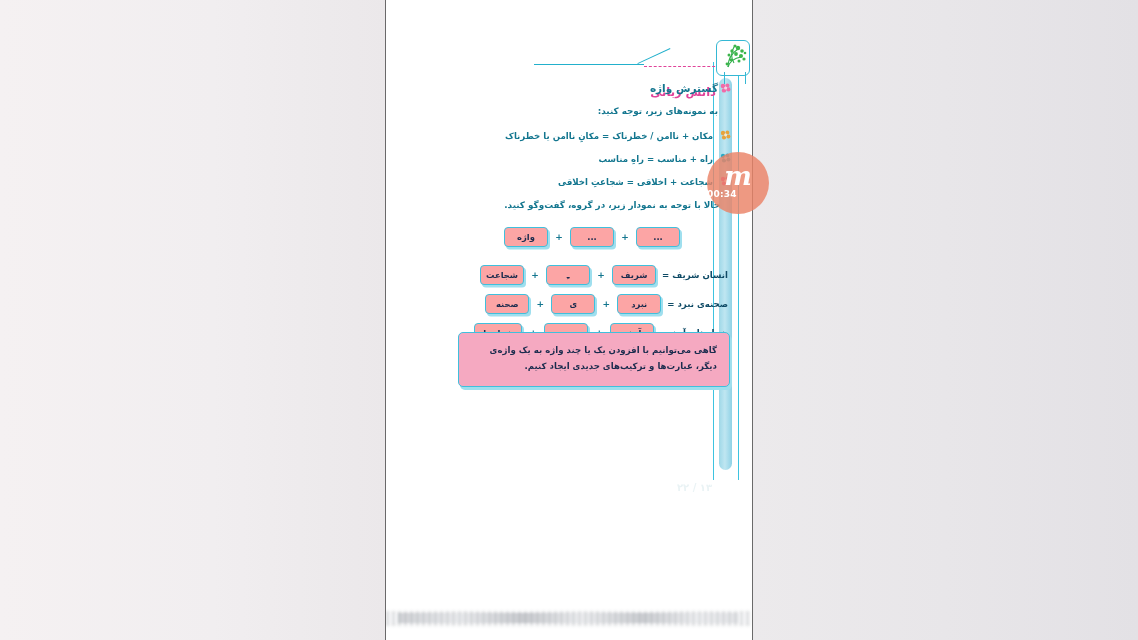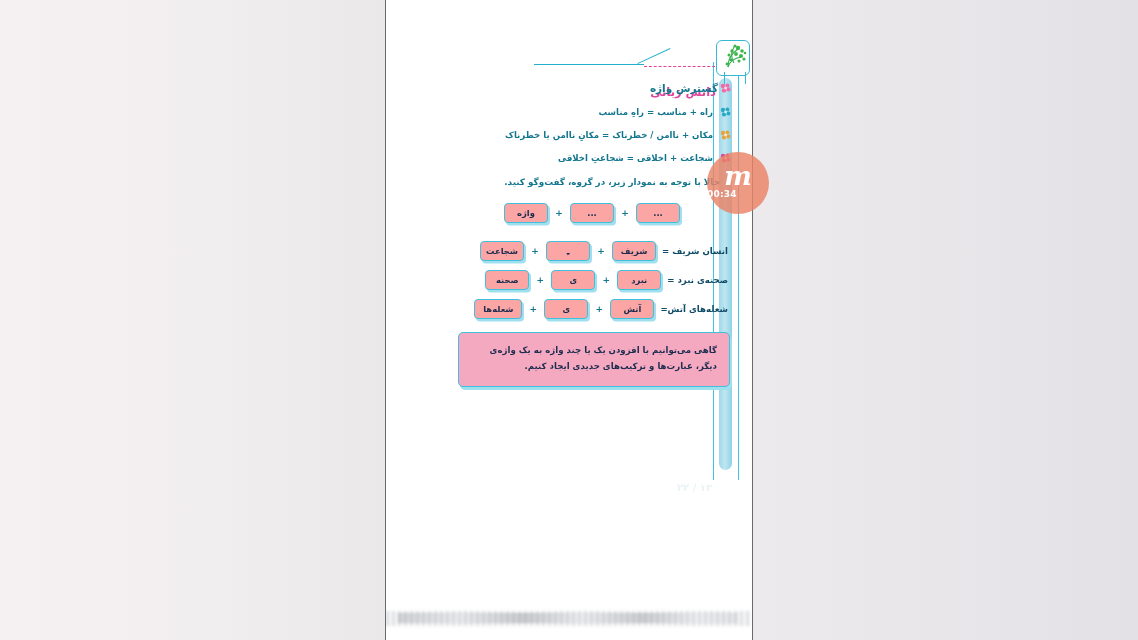--- a/index.html
+++ b/index.html
@@ -441,53 +441,54 @@
                 <circle cx="8.4" cy="3.4" r="2"></circle>
                 <circle cx="9.4" cy="7.4" r="2.1"></circle>
                 <circle cx="5" cy="8.4" r="2.2"></circle>
               </g>
               <circle cx="6.6" cy="6" r="1.5" fill="#fbd3e4"></circle>
             </svg>
           </span>
           <span class="t">گسترش واژه</span>
         </div>
 
+        <div class="lead-line">به نمونه‌های زیر، توجه کنید:</div>
 
         <ul class="example-list">
+          <li>
+            <span class="flower">
+              <svg width="13" height="13" viewBox="0 0 13 13">
+                <g fill="#e8a33c">
+                  <circle cx="4" cy="4" r="2.2"></circle>
+                    <circle cx="8.4" cy="3.4" r="1.9"></circle>
+                  <circle cx="9.4" cy="7.4" r="2"></circle>
+                    <circle cx="5" cy="8.4" r="2.1"></circle>
+                </g>
+                <circle cx="6.6" cy="6" r="1.4" fill="#fbe9cc"></circle>
+              </svg>
+            </span>
+            <span class="ex-text">مکان + ناامن / خطرناک = مکانِ ناامن یا خطرناک</span>
+          </li>
           <li>
             <span class="flower">
               <svg width="13" height="13" viewBox="0 0 13 13">
                 <g fill="#2aa9c4">
                   <circle cx="4" cy="4" r="2.2"></circle>
                     <circle cx="8.4" cy="3.4" r="1.9"></circle>
                   <circle cx="9.4" cy="7.4" r="2"></circle>
                     <circle cx="5" cy="8.4" r="2.1"></circle>
                 </g>
                 <circle cx="6.6" cy="6" r="1.4" fill="#cdeef5"></circle>
               </svg>
             </span>
             <span class="ex-text">راه + مناسب = راهِ مناسب</span>
           </li>
           <li>
             <span class="flower">
               <svg width="13" height="13" viewBox="0 0 13 13">
-                <g fill="#e8a33c">
-                  <circle cx="4" cy="4" r="2.2"></circle>
-                    <circle cx="8.4" cy="3.4" r="1.9"></circle>
-                  <circle cx="9.4" cy="7.4" r="2"></circle>
-                    <circle cx="5" cy="8.4" r="2.1"></circle>
-                </g>
-                <circle cx="6.6" cy="6" r="1.4" fill="#fbe9cc"></circle>
-              </svg>
-            </span>
-            <span class="ex-text">مکان + ناامن / خطرناک = مکانِ ناامن یا خطرناک</span>
-          </li>
-          <li>
-            <span class="flower">
-              <svg width="13" height="13" viewBox="0 0 13 13">
                 <g fill="#e0449a">
                   <circle cx="4" cy="4" r="2.2"></circle>
                     <circle cx="8.4" cy="3.4" r="1.9"></circle>
                   <circle cx="9.4" cy="7.4" r="2"></circle>
                     <circle cx="5" cy="8.4" r="2.1"></circle>
                 </g>
                 <circle cx="6.6" cy="6" r="1.4" fill="#fbd3e4"></circle>
               </svg>
             </span>
             <span class="ex-text">شجاعت + اخلاقی = شجاعتِ اخلاقی</span>

